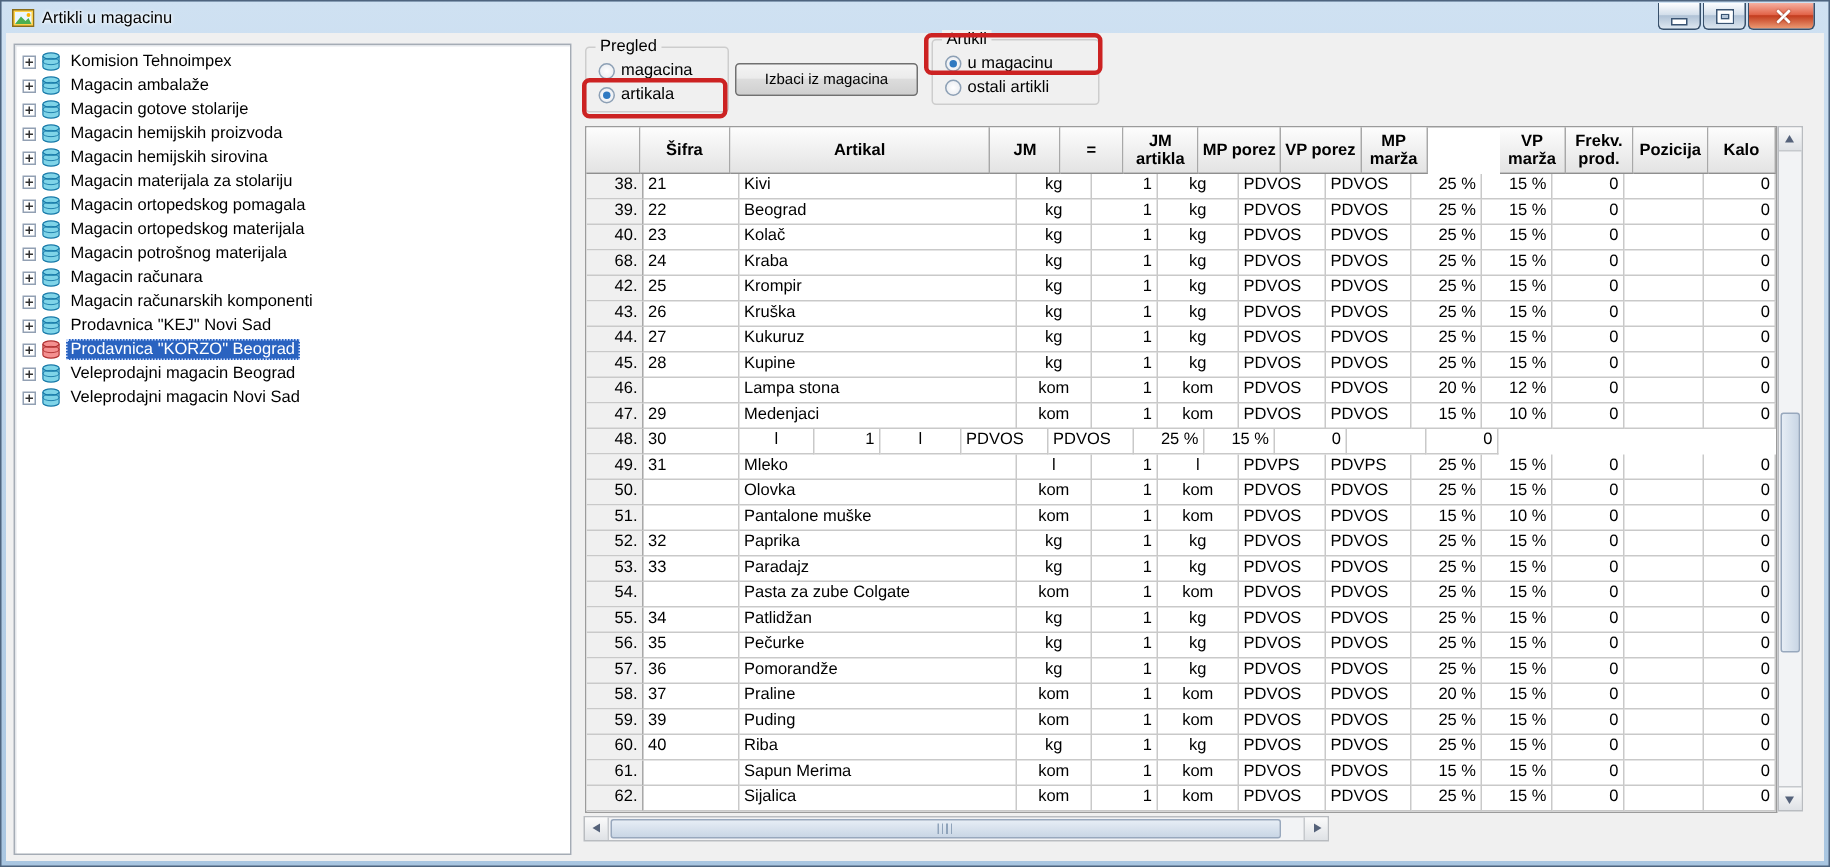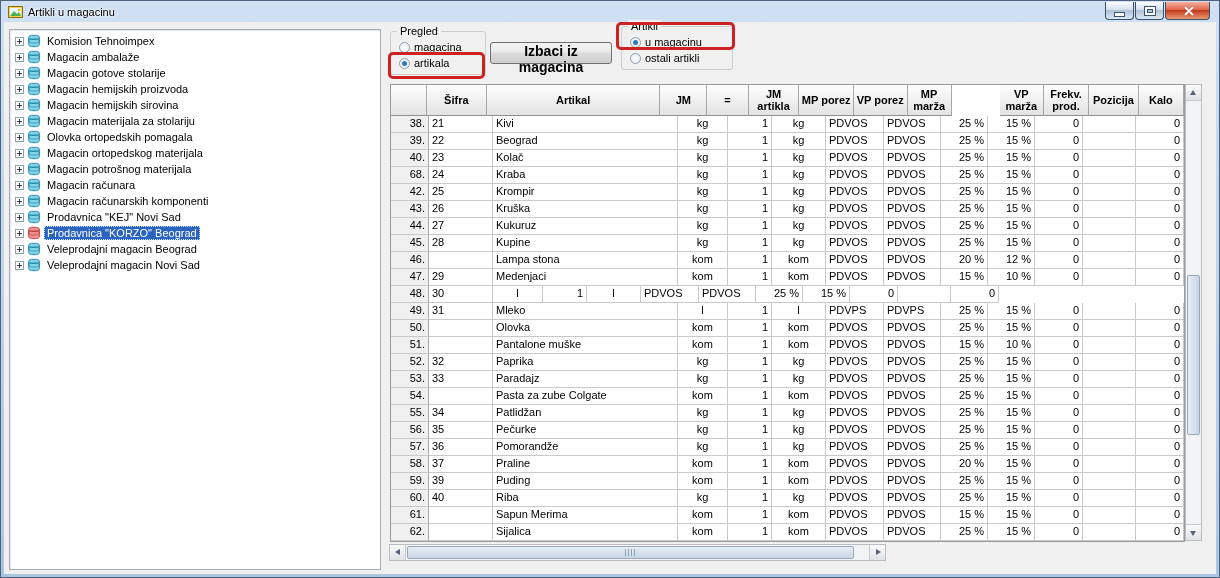--- a/index.html
+++ b/index.html
@@ -40,21 +40,21 @@
   .fieldset { position:absolute; border:1px solid #cdcdcd; border-radius:3px; }
   .fieldset .legend { position:absolute; top:-7px; left:6px; background:#f0f0f0; padding:0 3px; }
   .fs-pregled { left:386px; top:9px;  width:96px;  height:44px; }
   .fs-artikli { left:617px; top:4px;  width:112px; height:44px; }
   .radio-rows { padding-top:6px; }
   .radio-row { height:14px; display:flex; align-items:center; gap:4px; padding-left:8px; margin-top:2px; }
   .radio { width:11px; height:11px; border-radius:50%; border:1px solid #8da0b5; background:radial-gradient(#ffffff,#e6e9ee); position:relative; flex:0 0 11px; }
   .radio.on::after { content:""; position:absolute; left:2px; top:2px; width:5px; height:5px; border-radius:50%; background:#2f79c1; }
 
   .push-button { position:absolute; left:486px; top:20px; width:122px; height:22px; border:1px solid #707070; border-radius:3px;
-                 background:linear-gradient(#f4f4f4,#ebebeb 45%,#dcdcdc 50%,#cfcfcf); font-family:inherit; font-size:14px;font-weight:bold; }
+                 background:linear-gradient(#f4f4f4,#ebebeb 45%,#dcdcdc 50%,#cfcfcf); font-family:inherit; font-size:10px; }
 
   
   .annotation { position:absolute; border:3px solid #cc2222; border-radius:5px; pointer-events:none; }
   .ann-artikala { left:384px; top:30px; width:97px;  height:27px; }
   .ann-artikli  { left:612px; top:0;    width:119px; height:28px; }
 
   
   .table { position:absolute; left:386px; top:62px; width:795px; border:1px solid #9b9b9b; background:#fff; }
   .table-header { display:flex; height:31px; }
   .th { border-right:1px solid #a8a8a8; border-bottom:1px solid #8f8f8f; background:linear-gradient(#fdfdfd,#e3e3e3);
@@ -167,21 +167,21 @@
             </svg></span>
           <span class="tree-label">Magacin materijala za stolariju</span>
         </div>
         <div class="tree-item">
           <span class="expander"></span>
           <span class="tree-icon"><svg width="14" height="14" viewBox="0 0 14 14">
               <path d="M1.6 3.4 v7.2 a5.4 2.1 0 0 0 10.8 0 v-7.2" fill="#7fd4e8" stroke="#1779a8" stroke-width="0.8"></path>
               <ellipse cx="7" cy="3.4" rx="5.4" ry="2.1" fill="#7fd4e8" stroke="#1779a8" stroke-width="0.8"></ellipse>
               <ellipse cx="7" cy="7" rx="5.4" ry="2.1" fill="none" stroke="#1779a8" stroke-width="0.6"></ellipse>
             </svg></span>
-          <span class="tree-label">Olovka ortopedskih pomagala</span>
+          <span class="tree-label">Magacin ortopedskog pomagala</span>
         </div>
         <div class="tree-item">
           <span class="expander"></span>
           <span class="tree-icon"><svg width="14" height="14" viewBox="0 0 14 14">
               <path d="M1.6 3.4 v7.2 a5.4 2.1 0 0 0 10.8 0 v-7.2" fill="#7fd4e8" stroke="#1779a8" stroke-width="0.8"></path>
               <ellipse cx="7" cy="3.4" rx="5.4" ry="2.1" fill="#7fd4e8" stroke="#1779a8" stroke-width="0.8"></ellipse>
               <ellipse cx="7" cy="7" rx="5.4" ry="2.1" fill="none" stroke="#1779a8" stroke-width="0.6"></ellipse>
             </svg></span>
           <span class="tree-label">Magacin ortopedskog materijala</span>
         </div>

